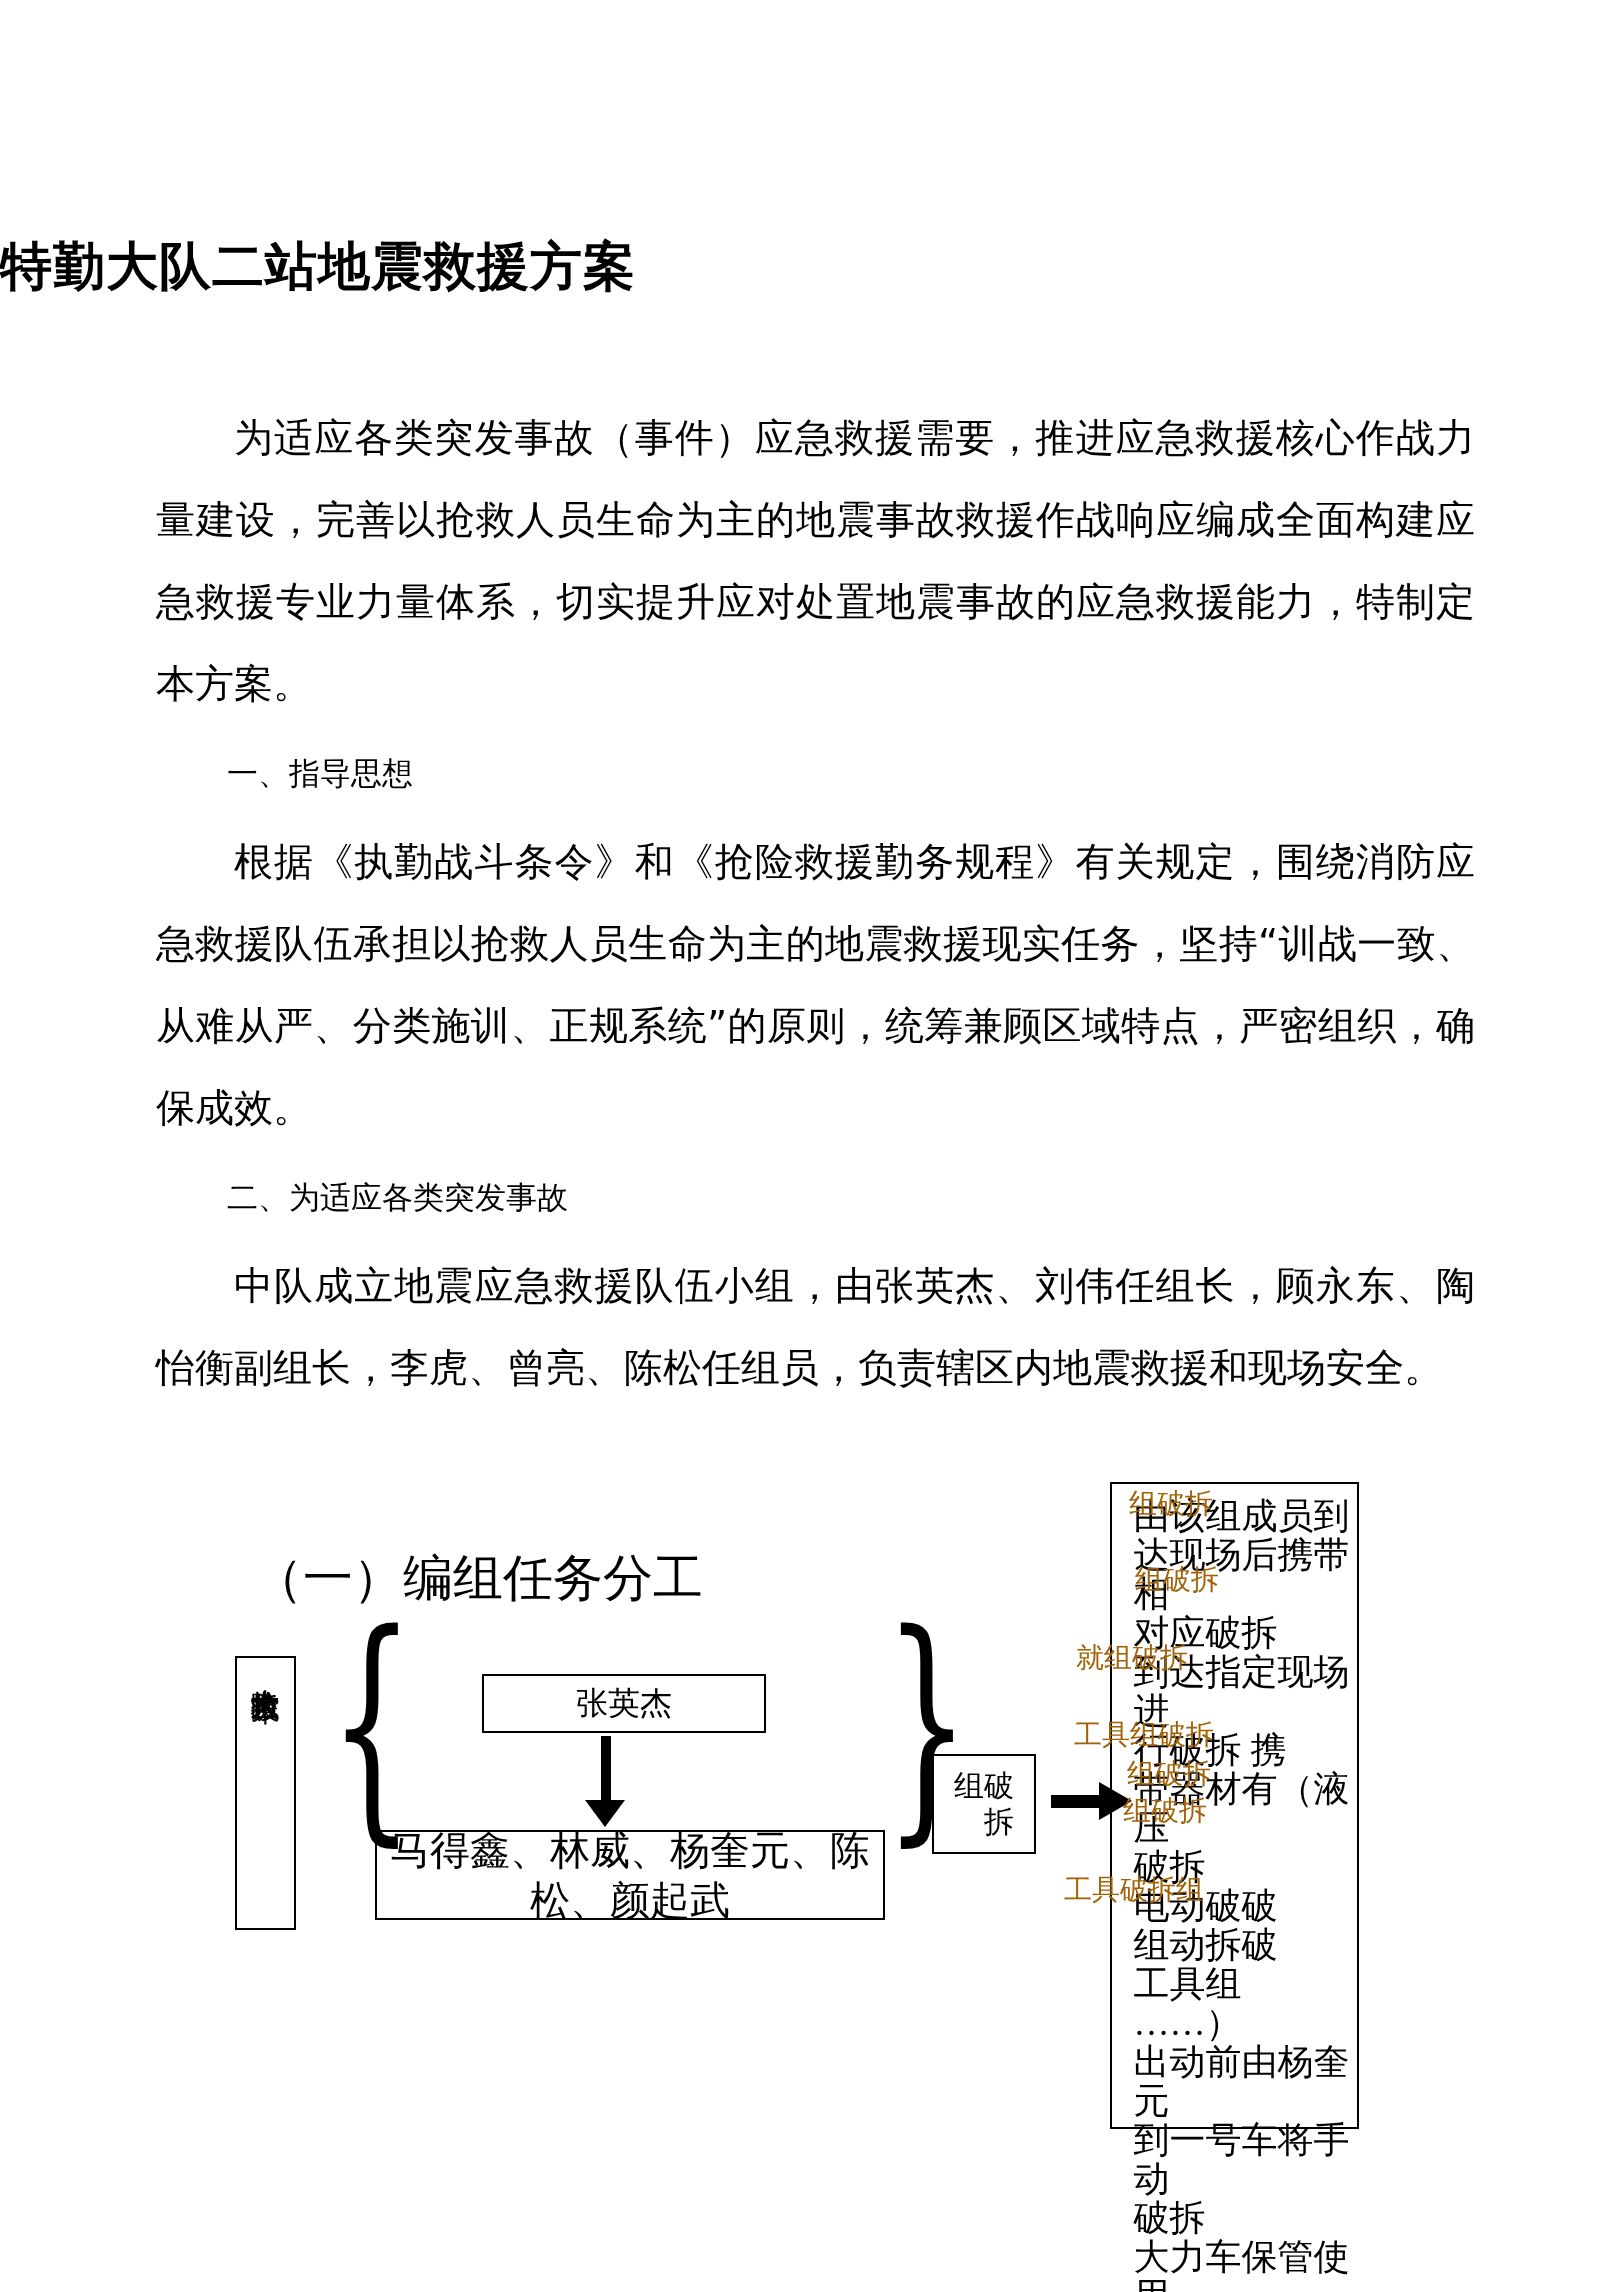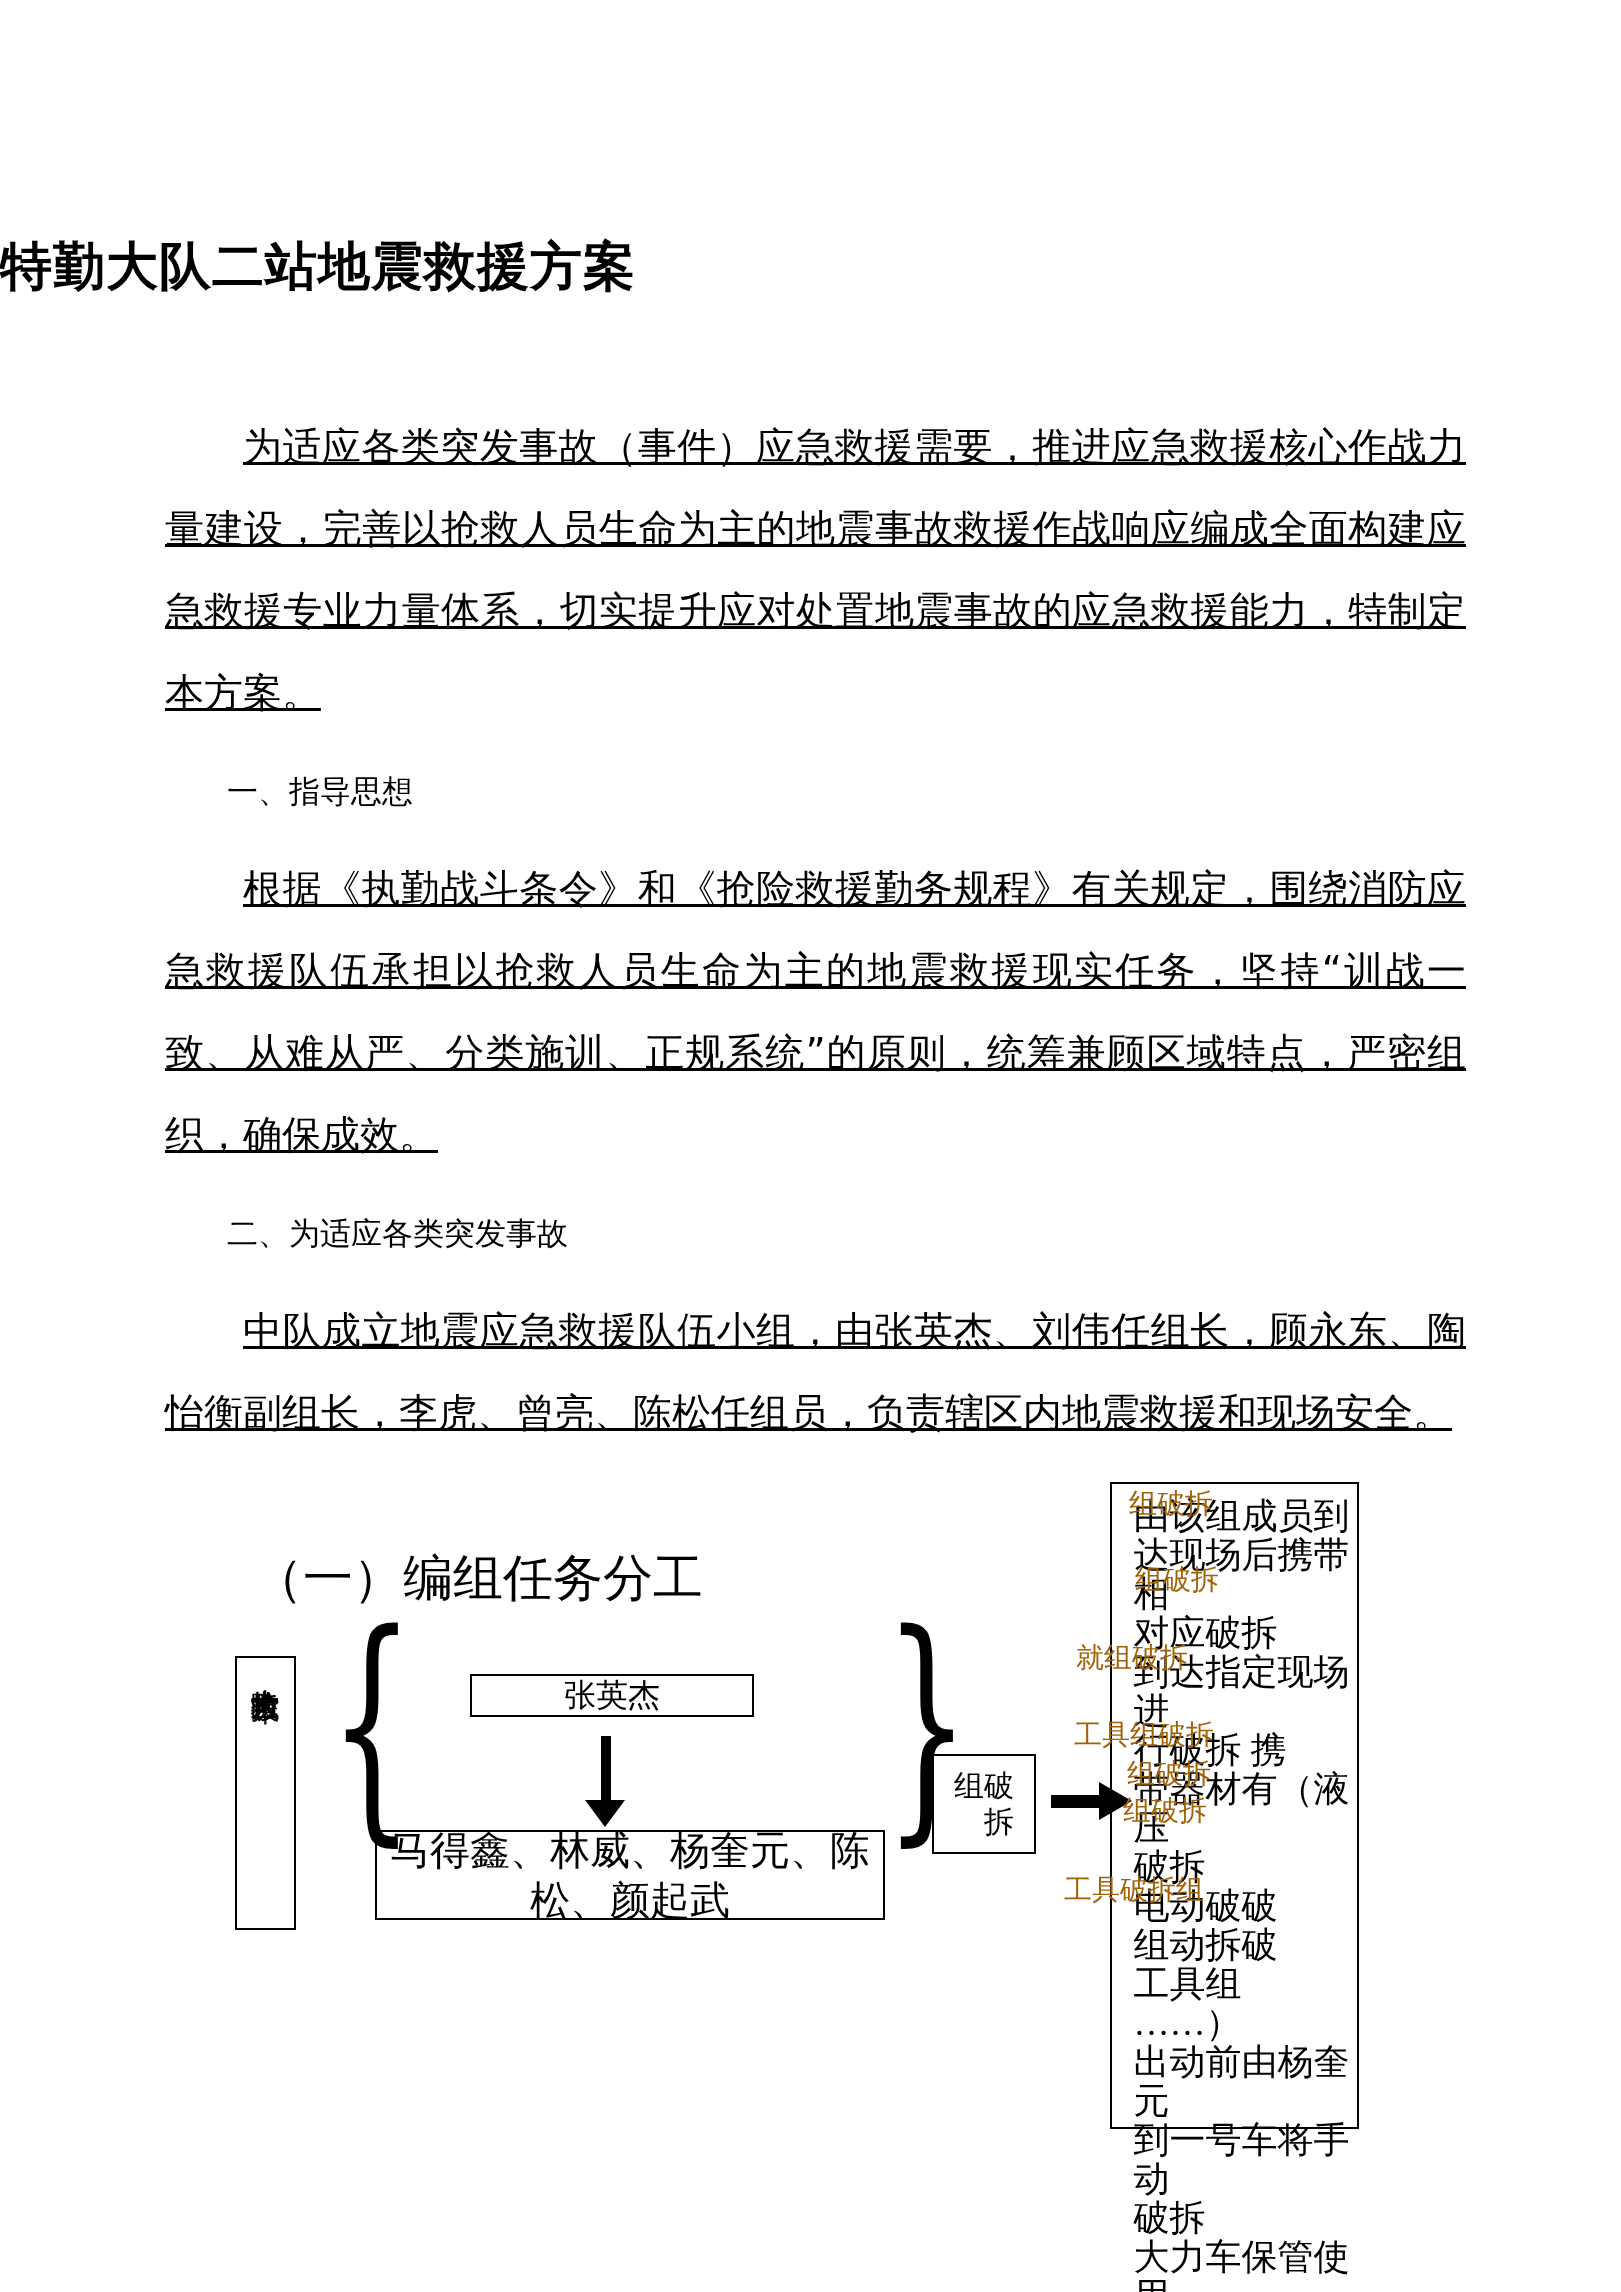--- a/index.html
+++ b/index.html
@@ -34,23 +34,22 @@
     position: absolute;
     left: 149px;
     top: 390px;
     width: 1333px;
   }
   .para {
     font-size: 39px;
     line-height: 82px;
     text-align: justify;
     text-justify: inter-ideograph;
-    margin: 16px;
+    margin: 7px;
     text-indent: 78px;
-    text-decoration: underline;
   }
   .heading-line {
     font-size: 31px;
     line-height: 82px;
     margin: 0;
     text-indent: 78px;
   }
 
   
   #diagram {
@@ -97,24 +96,24 @@
     font-weight: 300;
     color: #000;
     transform: scaleX(0.55);
     user-select: none;
   }
   .brace.left  { left: 294px; top: 147px; }
   .brace.right { left: 849px; top: 147px; transform: scaleX(-0.55); }
 
   .boxA {
     position: absolute;
-    left: 470px;
+    left: 482px;
     top: 214px;
     width: 284px;
-    height: 43px;
+    height: 59px;
     border: 2.9px solid #000;
     box-sizing: border-box;
     display: flex;
     align-items: center;
     justify-content: center;
     font-family: "DejaVu Serif", "Liberation Serif", serif;
     font-size: 32px;
   }
   .arrow-down {
     position: absolute;

